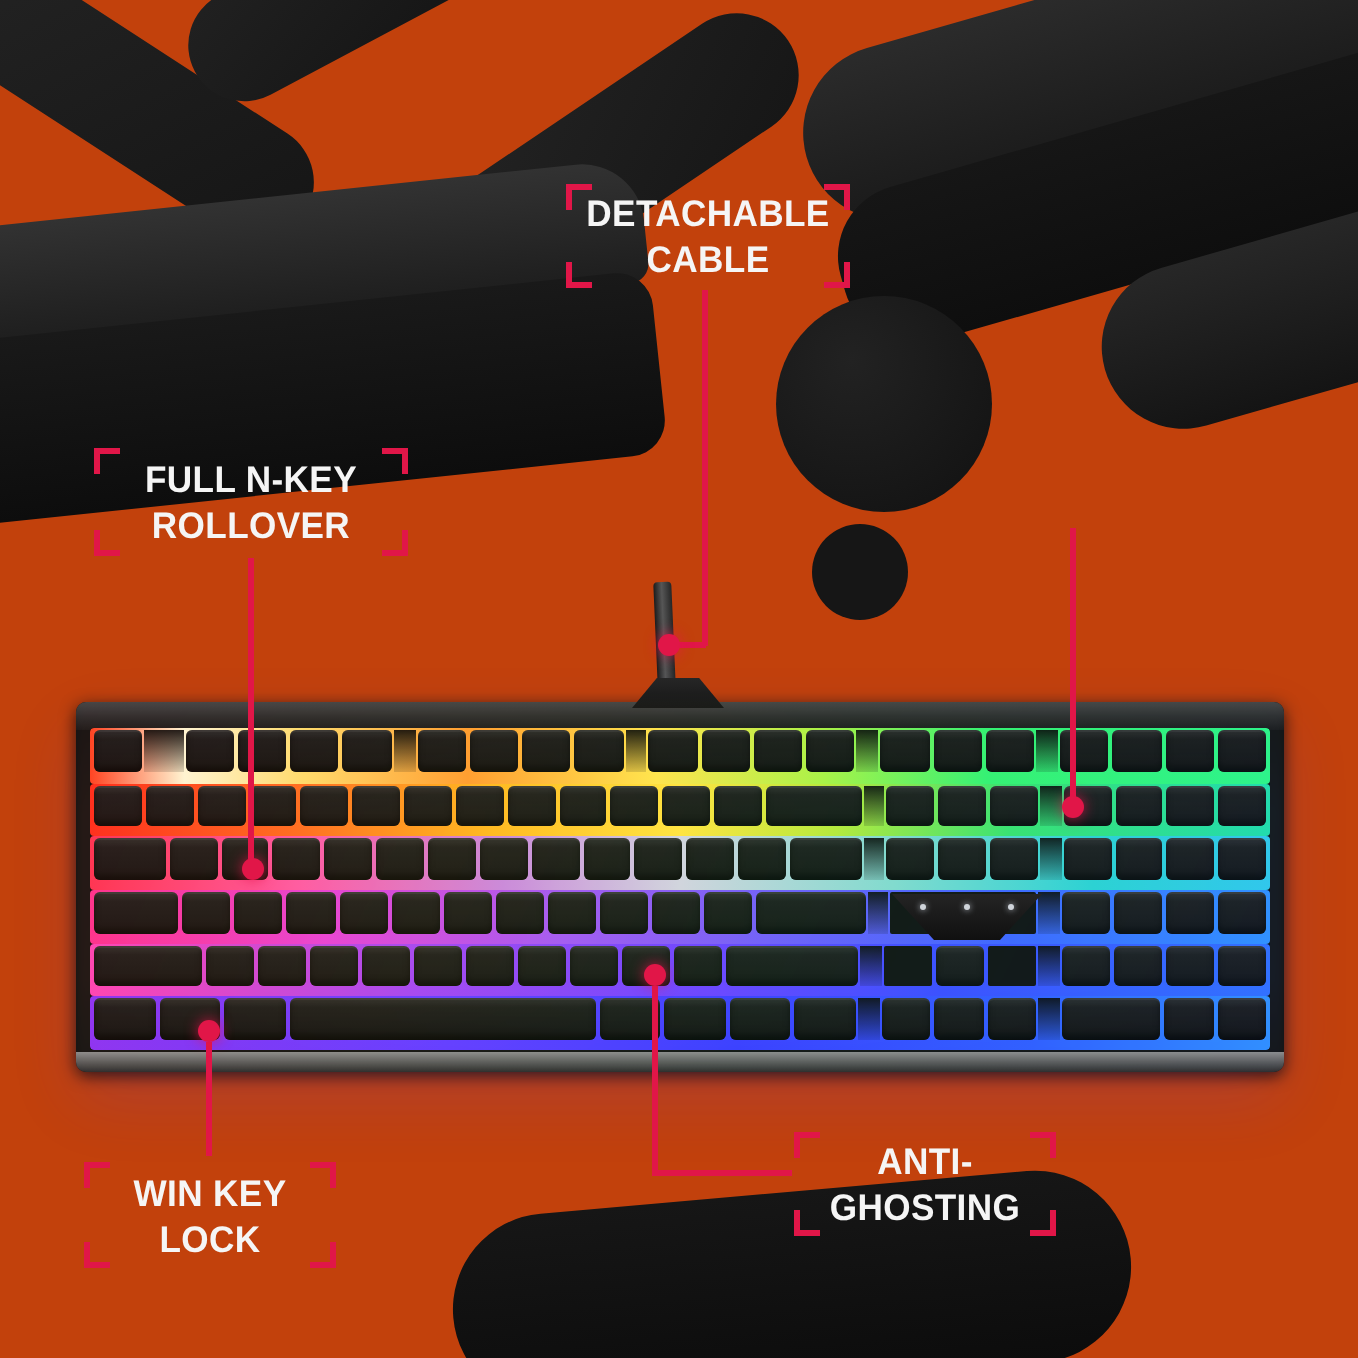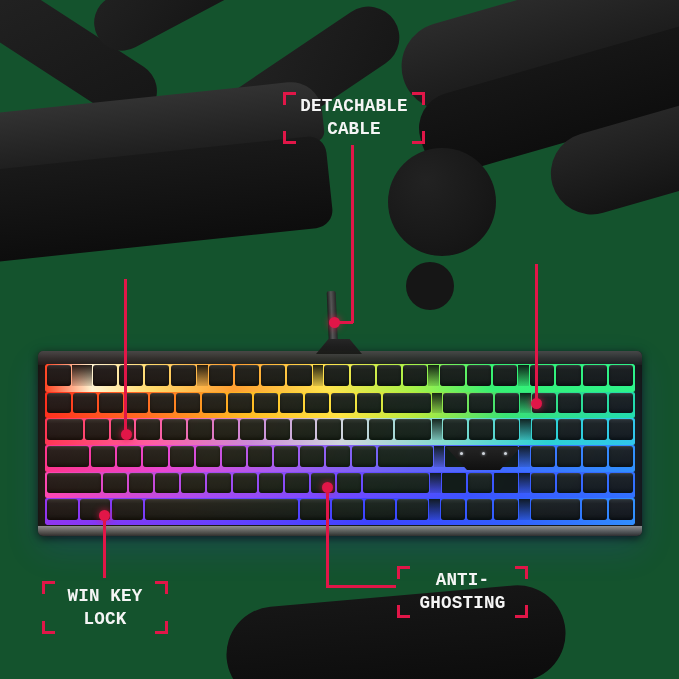--- a/index.html
+++ b/index.html
@@ -1,19 +1,19 @@
 <!DOCTYPE html>
 <html><head>
 <meta charset="utf-8">
 <style>
   html,body{margin:0;padding:0;background:#000;}
   #stage{
     position:relative;width:679px;height:679px;margin:0 auto;
-    background:#14532d;overflow:hidden;
-    font-family:Liberation Mono, monospace;
+    background:#c2410c;overflow:hidden;
+    font-family:Liberation Sans, sans-serif;
   }
   
   .bgshape{position:absolute;z-index:1;}
   .pill{border-radius:60px;}
   
   .callout{position:absolute;z-index:6;}
   .callout .lines{
     position:absolute;inset:0;display:flex;flex-direction:column;
     align-items:center;justify-content:center;
     color:#f5f5f5;font-weight:700;font-size:18.5px;line-height:23px;
@@ -285,20 +285,30 @@
     <span class="corner tr"></span>
     <span class="corner bl"></span>
     <span class="corner br"></span>
     <div class="lines">
       <div>DETACHABLE</div>
       <div>CABLE</div>
     </div>
   </div>
 
 
+  <div class="callout" style="left:47px;top:224px;width:157px;height:54px;">
+    <span class="corner tl"></span>
+    <span class="corner tr"></span>
+    <span class="corner bl"></span>
+    <span class="corner br"></span>
+    <div class="lines">
+      <div>FULL N-KEY</div>
+      <div>ROLLOVER</div>
+    </div>
+  </div>
 
   <div class="callout" style="left:397px;top:566px;width:131px;height:52px;">
     <span class="corner tl"></span>
     <span class="corner tr"></span>
     <span class="corner bl"></span>
     <span class="corner br"></span>
     <div class="lines">
       <div>ANTI-</div>
       <div>GHOSTING</div>
     </div>

